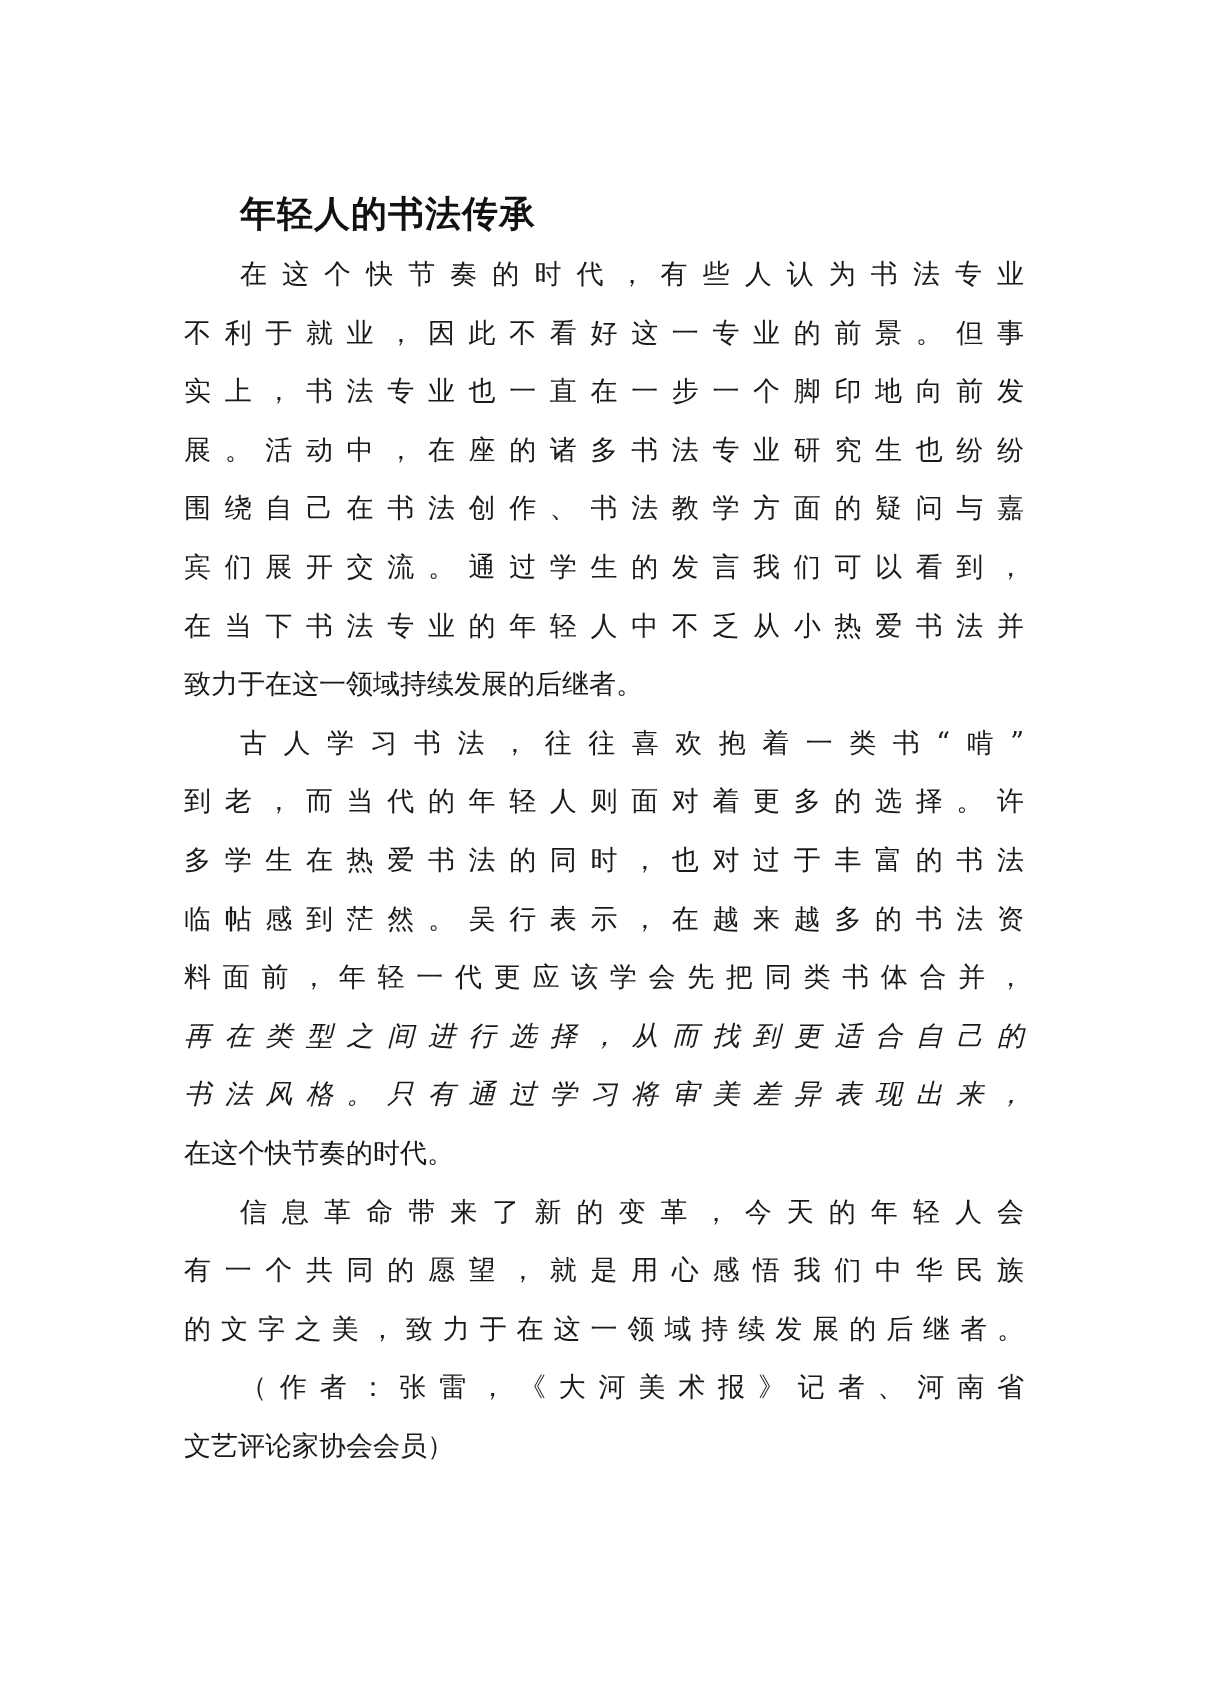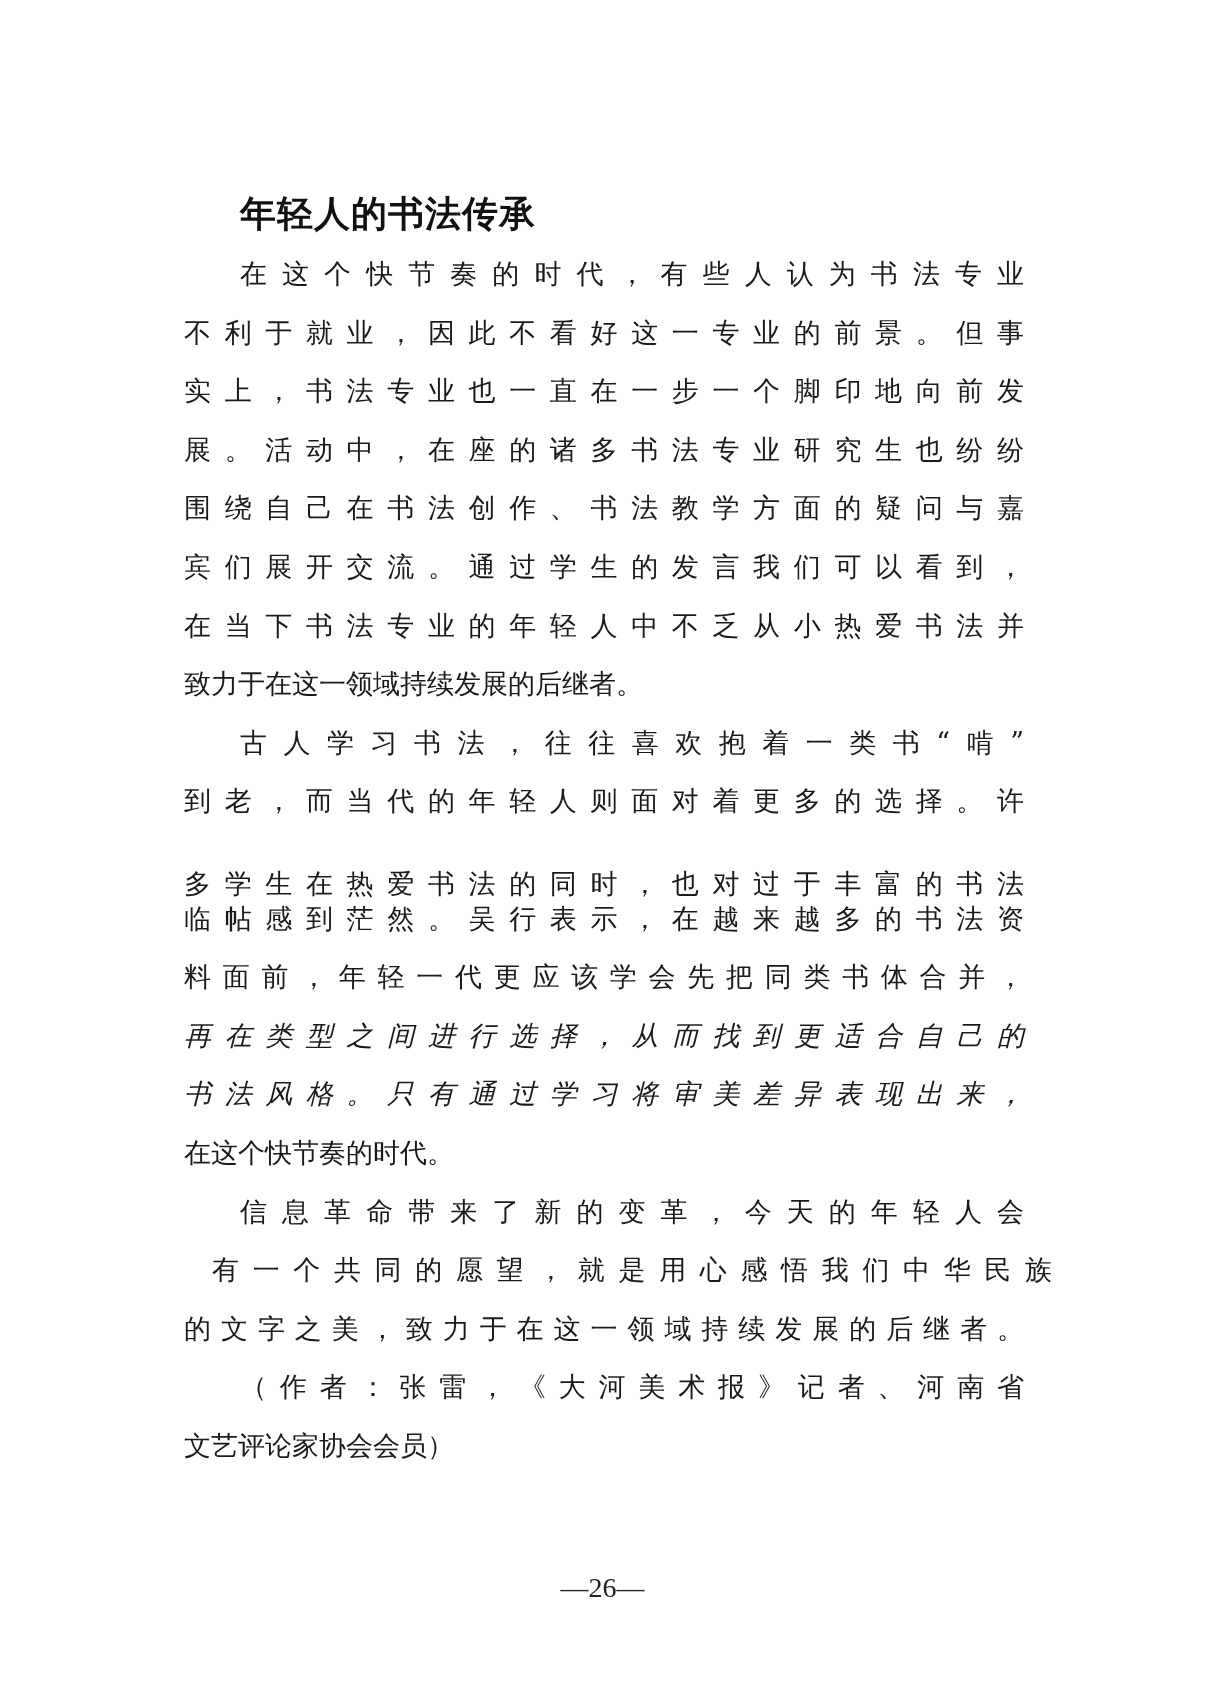--- a/index.html
+++ b/index.html
@@ -33,26 +33,25 @@
       <div class="line indent" style="top: 233px;">在这个快节奏的时代，有些人认为书法专业</div>
       <div class="line" style="top: 291.6px;">不利于就业，因此不看好这一专业的前景。但事</div>
       <div class="line" style="top: 350.2px;">实上，书法专业也一直在一步一个脚印地向前发</div>
       <div class="line" style="top: 408.8px;">展。活动中，在座的诸多书法专业研究生也纷纷</div>
       <div class="line" style="top: 467.4px;">围绕自己在书法创作、书法教学方面的疑问与嘉</div>
       <div class="line" style="top: 526px;">宾们展开交流。通过学生的发言我们可以看到，</div>
       <div class="line" style="top: 584.6px;">在当下书法专业的年轻人中不乏从小热爱书法并</div>
       <div class="line last" style="top: 643.2px;">致力于在这一领域持续发展的后继者。</div>
       <div class="line indent" style="top: 701.8px;">古人学习书法，往往喜欢抱着一类书“啃”</div>
       <div class="line" style="top: 760.4px;">到老，而当代的年轻人则面对着更多的选择。许</div>
-      <div class="line" style="top: 819px; margin-top: 24px;">多学生在热爱书法的同时，也对过于丰富的书法</div>
+      <div class="line" style="top: 819px;">多学生在热爱书法的同时，也对过于丰富的书法</div>
       <div class="line" style="top: 877.6px;">临帖感到茫然。吴行表示，在越来越多的书法资</div>
       <div class="line" style="top: 936.2px;">料面前，年轻一代更应该学会先把同类书体合并，</div>
       <div class="line" style="top: 994.8px; font-style: italic;">再在类型之间进行选择，从而找到更适合自己的</div>
       <div class="line" style="top: 1053.4px; font-style: italic;">书法风格。只有通过学习将审美差异表现出来，</div>
       <div class="line last" style="top: 1112px;">在这个快节奏的时代。</div>
       <div class="line indent" style="top: 1170.6px;">信息革命带来了新的变革，今天的年轻人会</div>
-      <div class="line" style="top: 1229.2px; margin-left: 28px;">有一个共同的愿望，就是用心感悟我们中华民族</div>
+      <div class="line" style="top: 1229.2px;">有一个共同的愿望，就是用心感悟我们中华民族</div>
       <div class="line" style="top: 1287.8px;">的文字之美，致力于在这一领域持续发展的后继者。</div>
       <div class="line indent" style="top: 1346.4px;">（作者：张雷，《大河美术报》记者、河南省</div>
       <div class="line last" style="top: 1405px;">文艺评论家协会会员）</div>
     </div>
-  <div class="pagenum">—26—</div>
 </div>
 
 </body></html>

